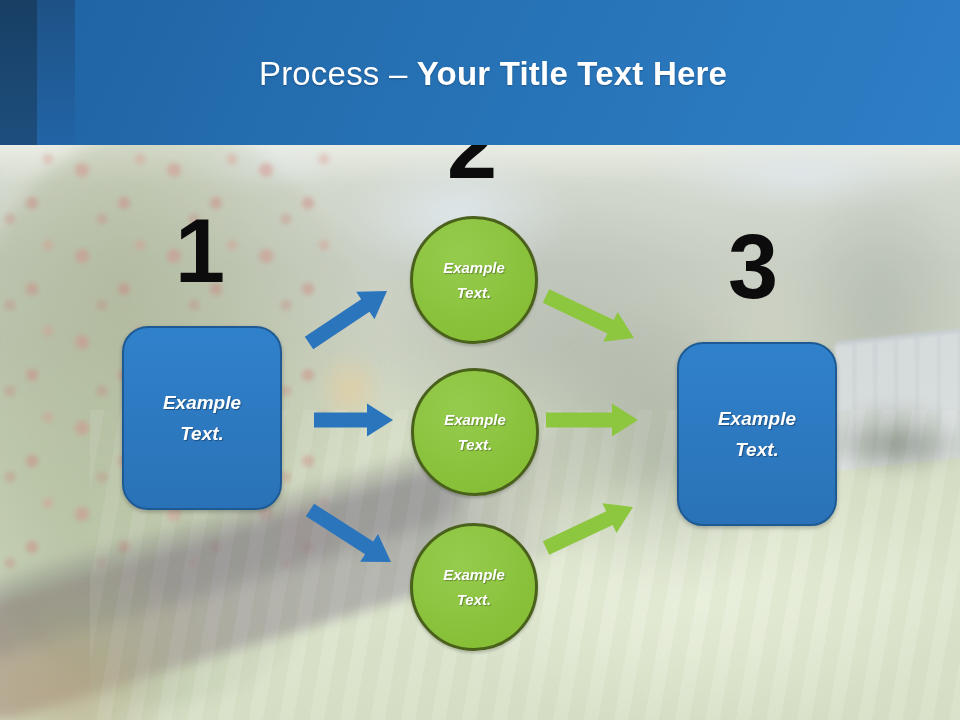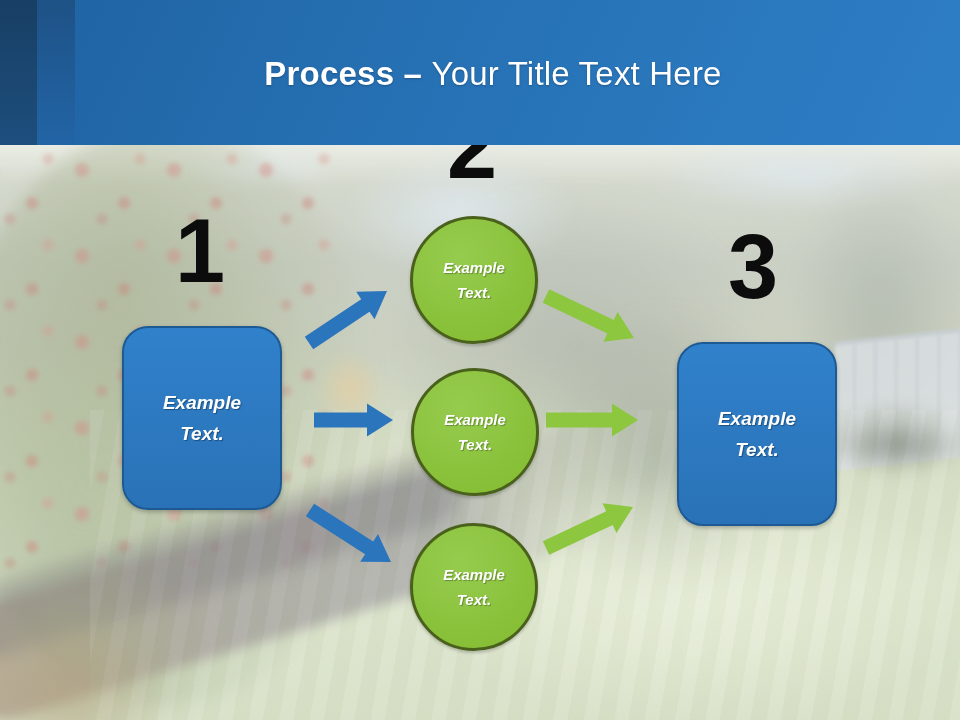--- a/index.html
+++ b/index.html
@@ -56,22 +56,22 @@
   
   #header{position:absolute;left:0;top:0;width:960px;height:145px;z-index:6;
     background:linear-gradient(115deg,#1f63a2 0%,#2671b4 45%,#2e7ec6 100%);}
   #strip-dark{position:absolute;left:0;top:0;width:37px;height:145px;
     background:linear-gradient(to bottom,#183f64,#1d4e7d);}
   #strip-med{position:absolute;left:37px;top:0;width:38px;height:145px;
     background:linear-gradient(to bottom,#1e5286,#2264a6);}
   #title{position:absolute;left:0;top:54px;width:960px;text-align:center;text-indent:26px;
     color:#fff;font-size:33px;line-height:40px;letter-spacing:.2px;
     text-shadow:0 1px 2px rgba(0,0,0,.25);white-space:nowrap;}
-  #title .t-bold{font-weight:bold;}
-  #title .t-rest{font-weight:normal;}
+  #title .t-bold{font-weight:normal;}
+  #title .t-rest{font-weight:bold;}
 
   
   #arrow-layer{position:absolute;left:0;top:0;width:960px;height:720px;z-index:4;}
   .step-number{position:absolute;z-index:5;transform:translateX(-50%);
     color:#0c0c0c;font-size:90px;font-weight:bold;line-height:90px;}
   .pbox{position:absolute;z-index:5;width:156px;height:180px;border-radius:26px;
     background:linear-gradient(to bottom,#3081cb,#2a72b7);
     border:2px solid #1d5a94;box-shadow:0 2px 4px rgba(0,0,0,.25);
     display:flex;align-items:center;justify-content:center;}
   .pbox .shape-label{width:110px;text-align:center;color:#fff;font-weight:bold;font-style:italic;

